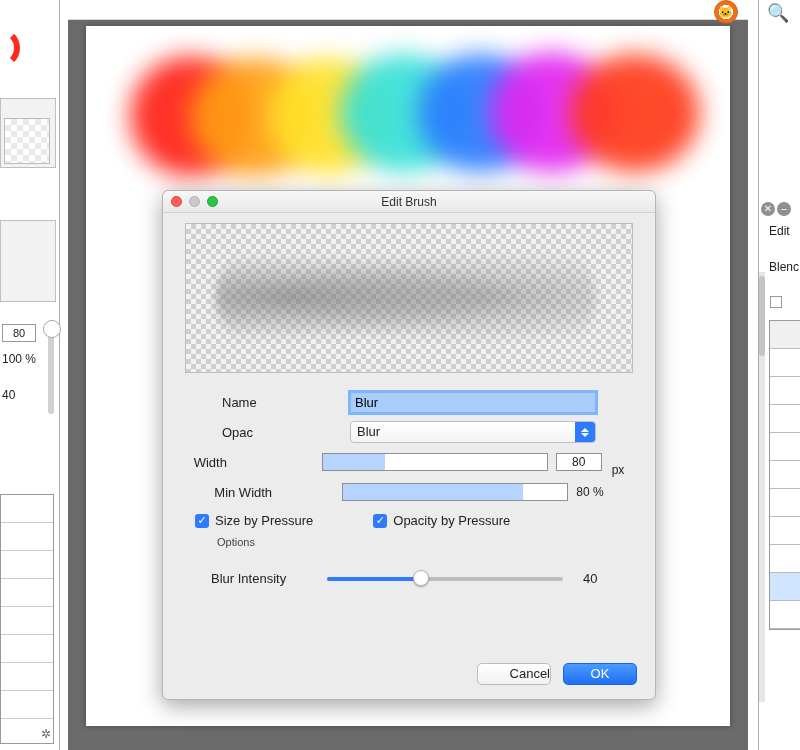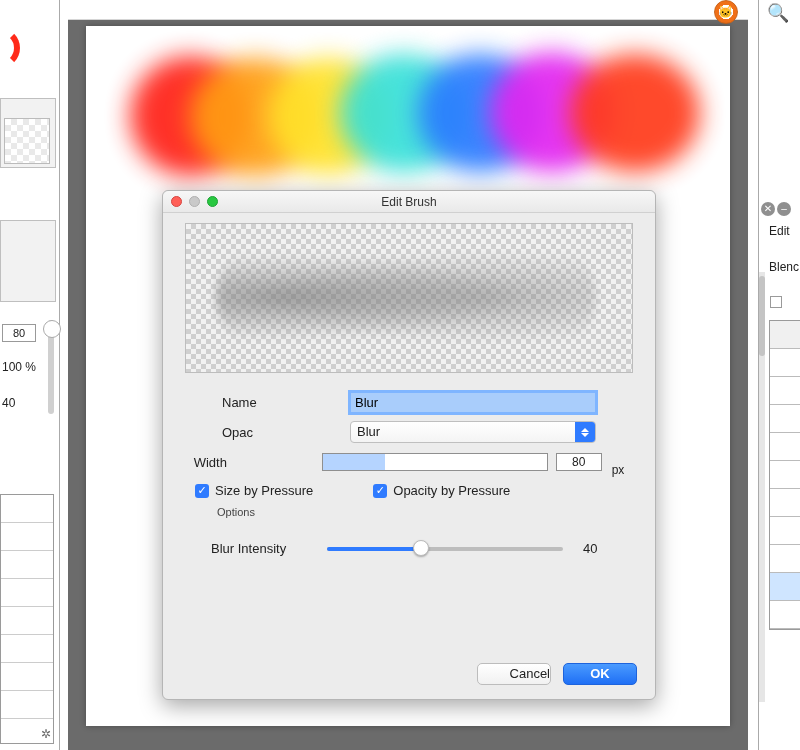--- a/index.html
+++ b/index.html
@@ -95,33 +95,33 @@
 .opt-row { display:flex; align-items:center; margin-top:20px; }
 .opt-row .lab { width:116px; }
 .hslider { flex:0 0 236px; height:4px; background:#bdbdbd; border-radius:2px; position:relative; }
 .hslider .prog{position:absolute;left:0;top:0;height:4px;background:#2f7bff;border-radius:2px;}
 .hslider .knob{position:absolute;top:-7px;width:16px;height:16px;border-radius:50%;background:#fff;border:1px solid #bbb;box-shadow:0 1px 2px rgba(0,0,0,.3);}
 .opt-val{margin-left:20px;font-size:13px;}
 
 .buttons { position:absolute; right:18px; bottom:14px; display:flex; gap:12px; }
 .btn { min-width:74px; height:22px; border-radius:5px; font-size:13px; text-align:center; line-height:20px; }
 .btn.cancel { background:linear-gradient(#fff,#f1f1f1); border:1px solid #bcbcbc;text-align:right; }
-.btn.ok { background:linear-gradient(#4a9bff,#1f6ff5); color:#fff; border:1px solid #1d63dc;font-weight:bold; }
+.btn.ok { background:linear-gradient(#4a9bff,#1f6ff5); color:#fff; border:1px solid #1d63dc; }
 </style>
 </head>
 <body>
 
 <div class="left-strip">
   <div class="red-arc"></div>
   <div class="sect a"></div>
   <div class="checker"></div>
   <div class="sect b"></div>
   <div class="left-values">
     <div><span class="pill">80</span></div>
-    <div style="margin-top:12px;">100 %</div>
+    <div style="margin-top:4px;">100 %</div>
     <div style="margin-top:14px;">40</div>
   </div>
   <div class="slider-v"></div>
   <div class="brush-list">
     <div class="row"></div>
     <div class="row"></div>
     <div class="row"></div>
     <div class="row"></div>
     <div class="row"></div>
     <div class="row"></div>
@@ -201,20 +201,27 @@
         <span class="arrow"></span>
       </div>
     </div>
     <div class="row">
       <div class="lab">Width</div>
       <div class="bar">
           <div class="fill" id="widthFill" style="width: 28%;"></div>
         </div>
       <div class="numbox">80</div>
       <div class="unit">px</div>
+    </div>
+    <div class="row">
+      <div class="lab">Min Width</div>
+      <div class="bar">
+          <div class="fill" id="minWidthFill" style="width: 80%;"></div>
+        </div>
+      <div class="pct">80 %</div>
     </div>
 
     <div class="checks">
       <label class="chk">
         <span class="box">✓</span>
         <span>Size by Pressure</span>
       </label>
       <label class="chk">
         <span class="box">✓</span>
         <span>Opacity by Pressure</span>

